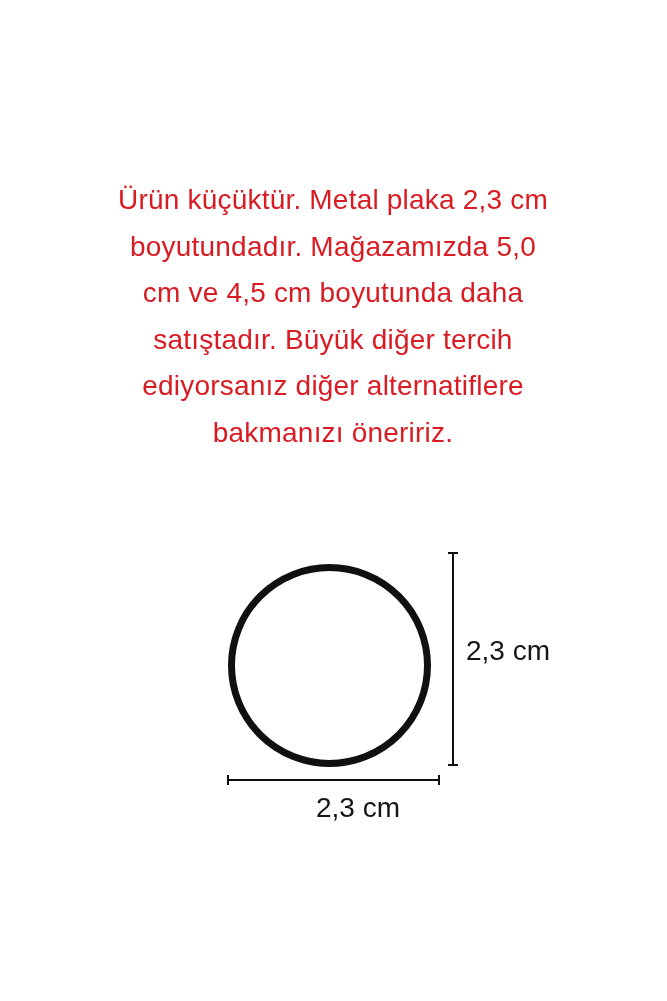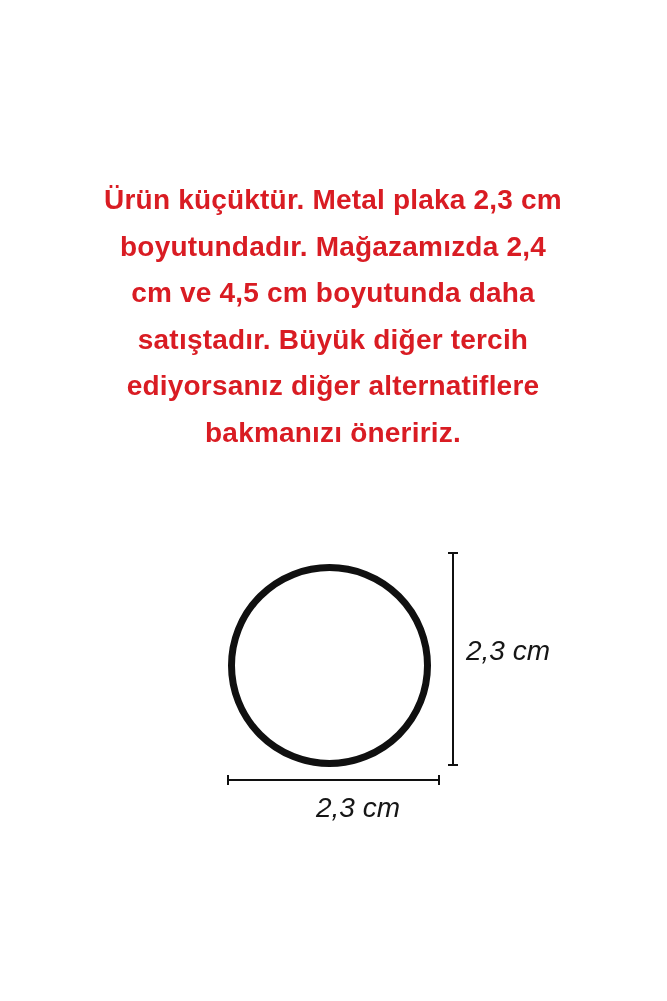--- a/index.html
+++ b/index.html
@@ -18,21 +18,21 @@
   
   .notice {
     position: absolute;
     top: 177px;
     left: 13px;
     width: 640px;
     text-align: center;
     font-size: 28px;
     line-height: 46.5px;
     letter-spacing: 0.2px;
-    font-weight: 700;
+    font-weight: 400;
   }
   .notice .line {
     display: block;
     white-space: nowrap;
   }
   
   .circle {
     position: absolute;
     left: 228px;
     top: 564px;
@@ -73,33 +73,32 @@
     height: 10px;
   }
   .cap-v.left { left: 0; }
   .cap-v.right { right: 0; }
   .dim-label {
     position: absolute;
     font-size: 28px;
     line-height: 28px;
     color: #161616;
     white-space: nowrap;
-    font-style: italic;
   }
   .label-v { left: 466px; top: 637px; }
   .label-h { left: 316px; top: 794px; }
 </style>
 </head>
 <body>
 
 <div class="page">
 
   <div class="notice" style="color: rgb(217, 28, 35);">
     <span class="line">Ürün küçüktür. Metal plaka 2,3 cm</span>
-    <span class="line">boyutundadır. Mağazamızda 2,4</span>
+    <span class="line">boyutundadır. Mağazamızda 5,0</span>
     <span class="line">cm ve 4,5 cm boyutunda daha</span>
     <span class="line">satıştadır. Büyük diğer tercih</span>
     <span class="line">ediyorsanız diğer alternatiflere</span>
     <span class="line">bakmanızı öneririz.</span>
   </div>
 
   <div class="diagram">
     <div class="circle" style="border-color: rgb(16, 16, 16);"></div>
 
     <div class="dim-line-v ink" style="background: rgb(16, 16, 16);">

